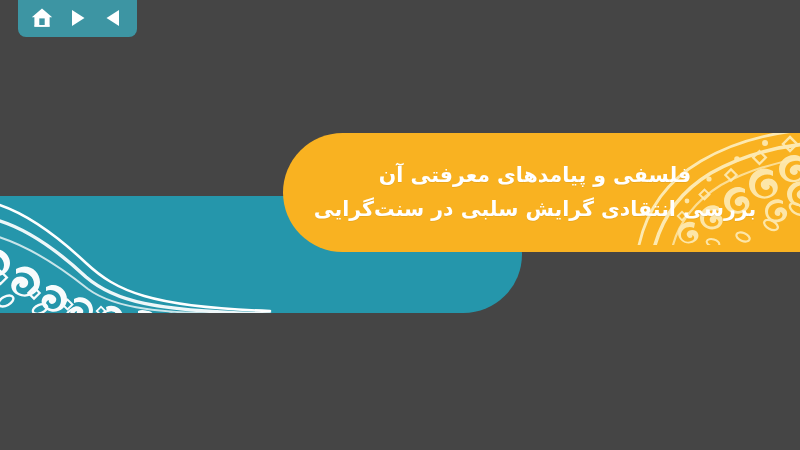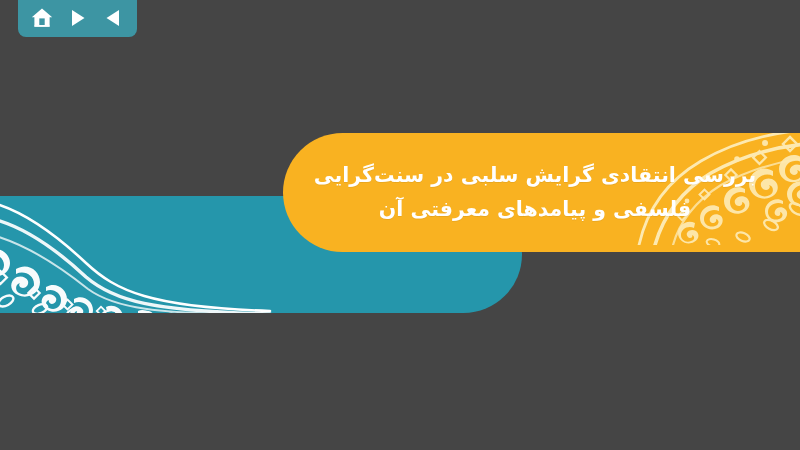--- a/index.html
+++ b/index.html
@@ -201,19 +201,19 @@
         <path d="M230,70 c-10,4 -16,14 -16,24" fill="none" stroke="#fde9b0" stroke-width="2.4"></path>
         <circle cx="222" cy="44" r="3.4" fill="#fde9b0"></circle>
         <circle cx="176" cy="16" r="3" fill="#fde9b0"></circle>
         <circle cx="148" cy="32" r="2.8" fill="#fde9b0"></circle>
         <circle cx="120" cy="52" r="2.6" fill="#fde9b0"></circle>
         <circle cx="98" cy="74" r="2.4" fill="#fde9b0"></circle>
       </g>
     </svg>
 
     <div id="title-text">
+      <span class="ln">فلسفی و پیامدهای معرفتی آن</span>
       <span class="ln">بررسی انتقادی گرایش سلبی در سنت‌گرایی</span>
-      <span class="ln">فلسفی و پیامدهای معرفتی آن</span>
     </div>
 
   </div>
 
 </div>
 
 </body></html>

